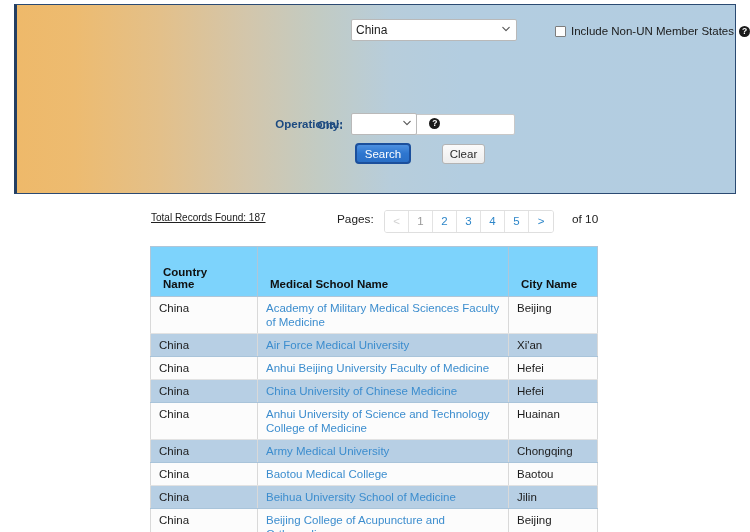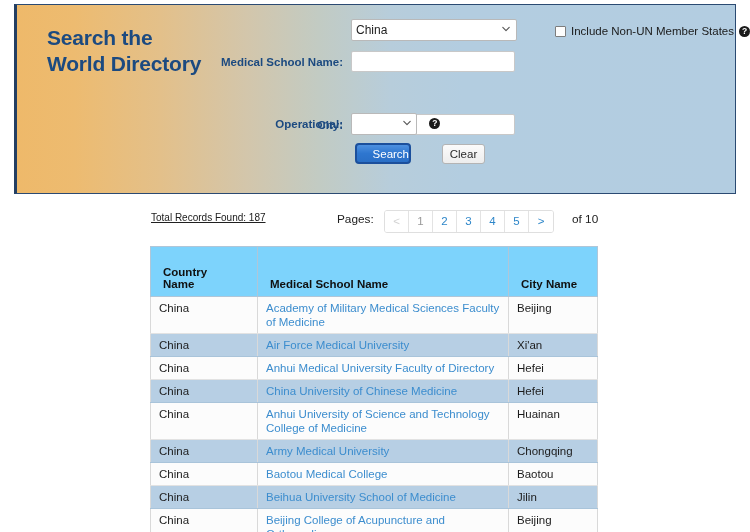--- a/index.html
+++ b/index.html
@@ -126,21 +126,20 @@
     box-sizing: border-box;
     border: 2px solid #1b4f9c;
     border-radius: 4px;
     background: linear-gradient(to bottom, #4d90e0 0%, #2e76cf 50%, #2a6fc6 100%);
     color: #ffffff;
     font-family: "Liberation Sans", sans-serif;
     font-size: 11.5px;
     font-weight: normal;
     cursor: pointer;
     padding: 0;
-    text-align: right;
   }
   #btn-clear {
     position: absolute;
     left: 425px;
     top: 139px;
     width: 43px;
     height: 20px;
     box-sizing: border-box;
     border: 1px solid #b4b4b4;
     border-radius: 3px;
@@ -263,42 +262,32 @@
   }
   .col-country { width: 86px; }
   .col-city { width: 68px; }
   th.col-country { height: 38px; }
 </style>
 </head>
 <body>
 
 <div id="search-banner">
 
-  <div id="banner-title">
-    <div>Search the</div>
-    <div>World Directory</div>
-  </div>
 
   <div class="form-row" style="top:14px;">
     <div class="form-control">
       <span class="select-wrap">
         <select class="select-input" id="country-select"><option value="China">China</option></select>
         <svg class="chev" viewBox="0 0 10 10">
           <path d="M1 3 L5 7 L9 3" fill="none" stroke="#555" stroke-width="1.4" stroke-linecap="round" stroke-linejoin="round"></path>
         </svg>
       </span>
     </div>
   </div>
 
-  <div class="form-row" style="top:46px;">
-    <div class="form-label">Medical School Name:</div>
-    <div class="form-control">
-      <input class="text-input" type="text" id="school-input" placeholder="" style="">
-    </div>
-  </div>
 
   <div class="form-row" style="top:76px;margin-top:33px;">
     <div class="form-label">City:</div>
     <div class="form-control">
       <input class="text-input" type="text" id="city-input" placeholder="" style="">
     </div>
   </div>
 
   <div class="form-row" style="top:108px;">
     <div class="form-label">Operational:</div>
@@ -353,21 +342,21 @@
         <td class="col-school"><a href="#">Academy of Military Medical Sciences Faculty of Medicine</a></td>
         <td class="col-city">Beijing</td>
       </tr>
       <tr class="even">
         <td class="col-country">China</td>
         <td class="col-school"><a href="#">Air Force Medical University</a></td>
         <td class="col-city">Xi'an</td>
       </tr>
       <tr class="odd">
         <td class="col-country">China</td>
-        <td class="col-school"><a href="#">Anhui Medical University Faculty of Directory</a></td>
+        <td class="col-school"><a href="#">Anhui Beijing University Faculty of Medicine</a></td>
         <td class="col-city">Hefei</td>
       </tr>
       <tr class="even">
         <td class="col-country">China</td>
         <td class="col-school"><a href="#">China University of Chinese Medicine</a></td>
         <td class="col-city">Hefei</td>
       </tr>
       <tr class="odd">
         <td class="col-country">China</td>
         <td class="col-school"><a href="#">Anhui University of Science and Technology College of Medicine</a></td>

